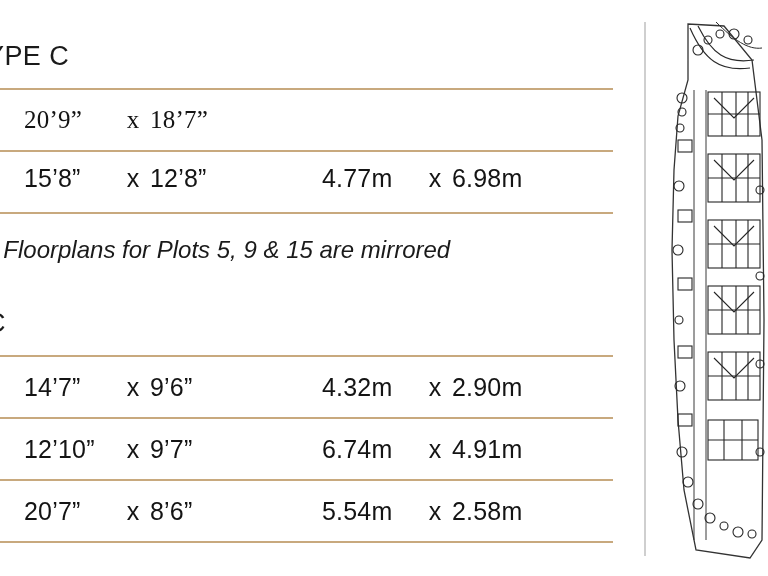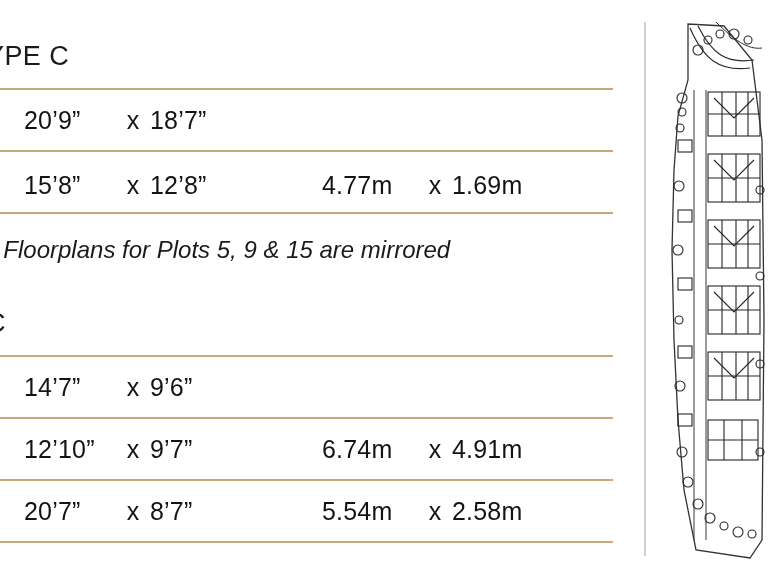--- a/index.html
+++ b/index.html
@@ -116,67 +116,70 @@
 <body>
 
 <div class="page">
 
   <div class="schedule">
 
     <div class="section-title section-title-1">YPE C</div>
 
     <div class="rule" style="top:88px;"></div>
 
-    <div class="row" style="top:90px;">
+    <div class="row" style="top:90px;font-family:Liberation Serif, serif;">
       <span class="imperial">
         <span class="a">20’9”</span><span class="x">x</span><span class="b">18’7”</span>
       </span>
     </div>
 
     <div class="rule" style="top:150px;"></div>
 
-    <div class="row" style="top:155px;">
+    <div class="row" style="top:148px;">
       <span class="imperial">
         <span class="a">15’8”</span><span class="x">x</span><span class="b">12’8”</span>
       </span>
       <span class="metric">
-        <span class="a">4.77m</span><span class="x">x</span><span class="b">1.69m</span>
+        <span class="a">4.77m</span><span class="x">x</span><span class="b">6.98m</span>
       </span>
     </div>
 
     <div class="rule" style="top:212px;"></div>
 
     <div class="note">/  Floorplans for Plots 5, 9 &amp; 15 are mirrored</div>
 
     <div class="section-title section-title-2">C</div>
 
     <div class="rule" style="top:355px;"></div>
 
     <div class="row" style="top:357px;">
       <span class="imperial">
         <span class="a">14’7”</span><span class="x">x</span><span class="b">9’6”</span>
       </span>
+      <span class="metric">
+        <span class="a">4.32m</span><span class="x">x</span><span class="b">2.90m</span>
+      </span>
     </div>
 
     <div class="rule" style="top:417px;"></div>
 
     <div class="row" style="top:419px;">
       <span class="imperial">
         <span class="a">12’10”</span><span class="x">x</span><span class="b">9’7”</span>
       </span>
       <span class="metric">
         <span class="a">6.74m</span><span class="x">x</span><span class="b">4.91m</span>
       </span>
     </div>
 
     <div class="rule" style="top:479px;"></div>
 
     <div class="row" style="top:481px;">
       <span class="imperial">
-        <span class="a">20’7”</span><span class="x">x</span><span class="b">8’7”</span>
+        <span class="a">20’7”</span><span class="x">x</span><span class="b">8’6”</span>
       </span>
       <span class="metric">
         <span class="a">5.54m</span><span class="x">x</span><span class="b">2.58m</span>
       </span>
     </div>
 
     <div class="rule" style="top:541px;"></div>
 
   </div>
 

